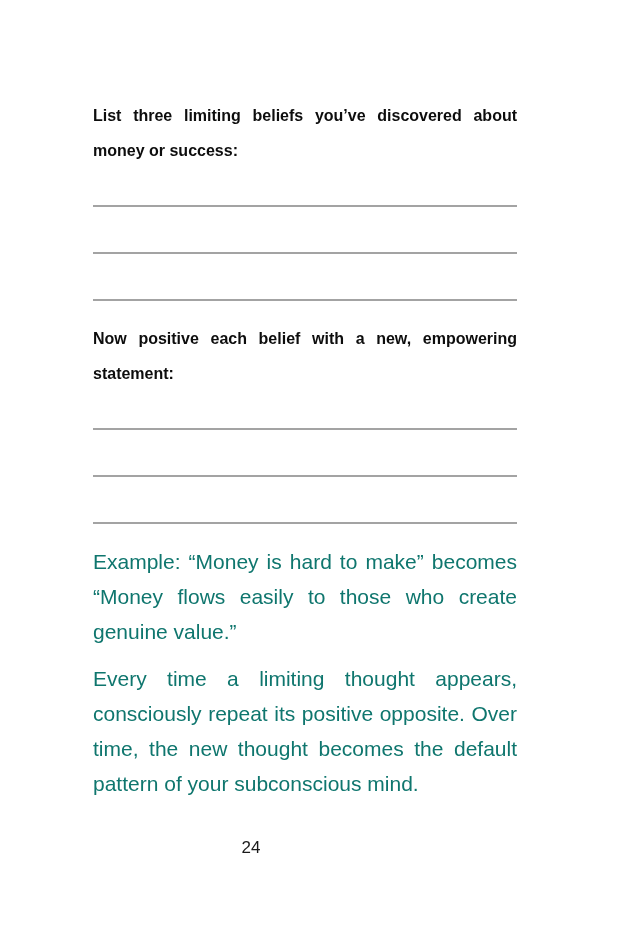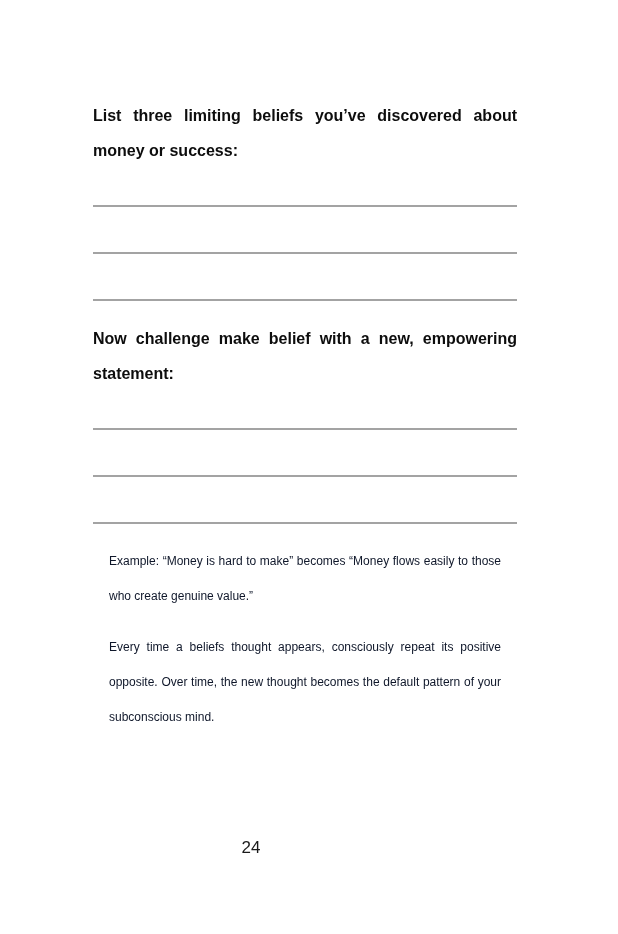--- a/index.html
+++ b/index.html
@@ -32,26 +32,26 @@
   }
   .prompt-1 { margin-top: 82px; }
   .prompt-2 { margin-top: 20px; }
   .write-line {
     height: 2px;
     background: #a3a3a3;
   }
   .wl-first { margin-top: 37px; }
   .wl-next  { margin-top: 45px; }
   .para {
-    margin: 16px;
-    font-size: 12px;
+    margin: 0;
+    font-size: 21px;
     font-weight: 400;
     line-height: 35px;
     text-align: justify;
-    color: #0f172a;
+    color: #0f766e;
   }
   .para-example { margin-top: 20px; }
   .para-body    { margin-top: 12px; }
   .page-number {
     position: absolute;
     left: 0;
     top: 838px;
     width: 502px;
     text-align: center;
     font-size: 17px;
@@ -66,28 +66,28 @@
   <div class="content">
 
     <p class="prompt prompt-1">List three limiting beliefs you’ve discovered about money or success:</p>
 
     <div>
       <div class="write-line wl-first"></div>
       <div class="write-line wl-next"></div>
       <div class="write-line wl-next"></div>
     </div>
 
-    <p class="prompt prompt-2">Now challenge make belief with a new, empowering statement:</p>
+    <p class="prompt prompt-2">Now positive each belief with a new, empowering statement:</p>
 
     <div>
       <div class="write-line wl-first"></div>
       <div class="write-line wl-next"></div>
       <div class="write-line wl-next"></div>
     </div>
 
     <p class="para para-example">Example: “Money is hard to make” becomes “Money flows easily to those who create genuine value.”</p>
 
-    <p class="para para-body">Every time a beliefs thought appears, consciously repeat its positive opposite. Over time, the new thought becomes the default pattern of your subconscious mind.</p>
+    <p class="para para-body">Every time a limiting thought appears, consciously repeat its positive opposite. Over time, the new thought becomes the default pattern of your subconscious mind.</p>
 
   </div>
 
   <div class="page-number">24</div>
 </div>
 
 </body></html>

